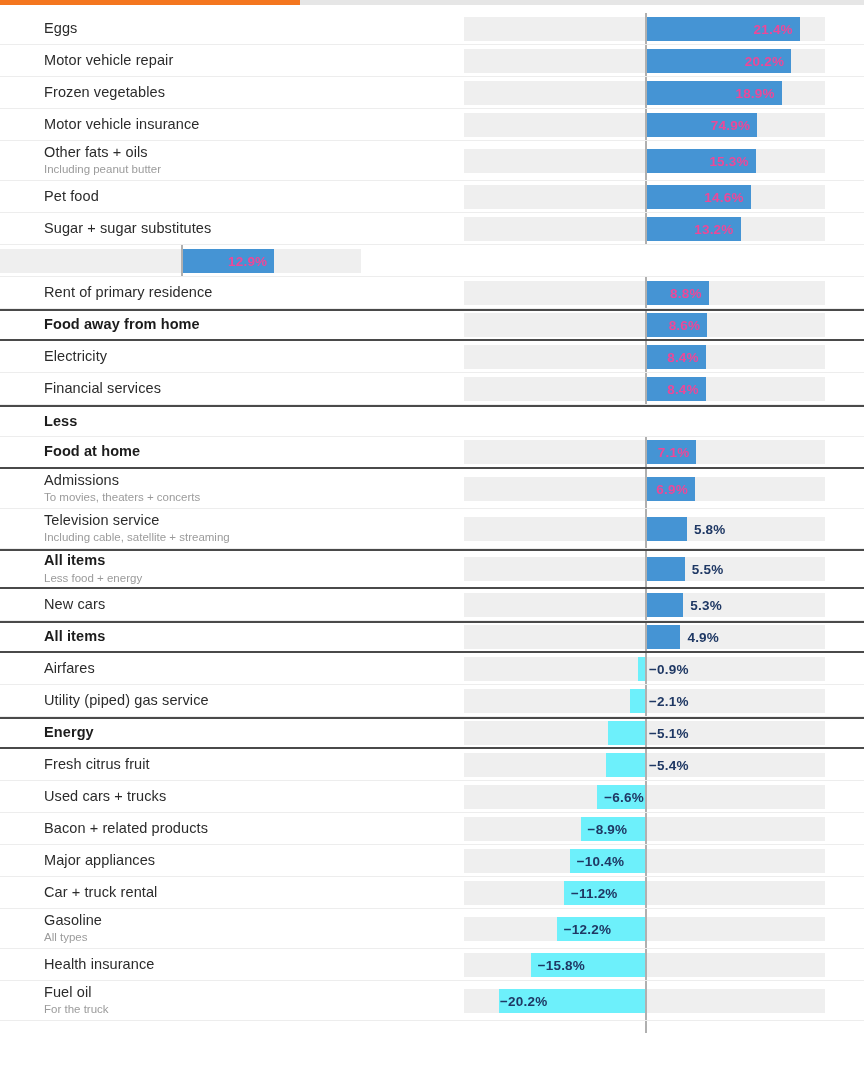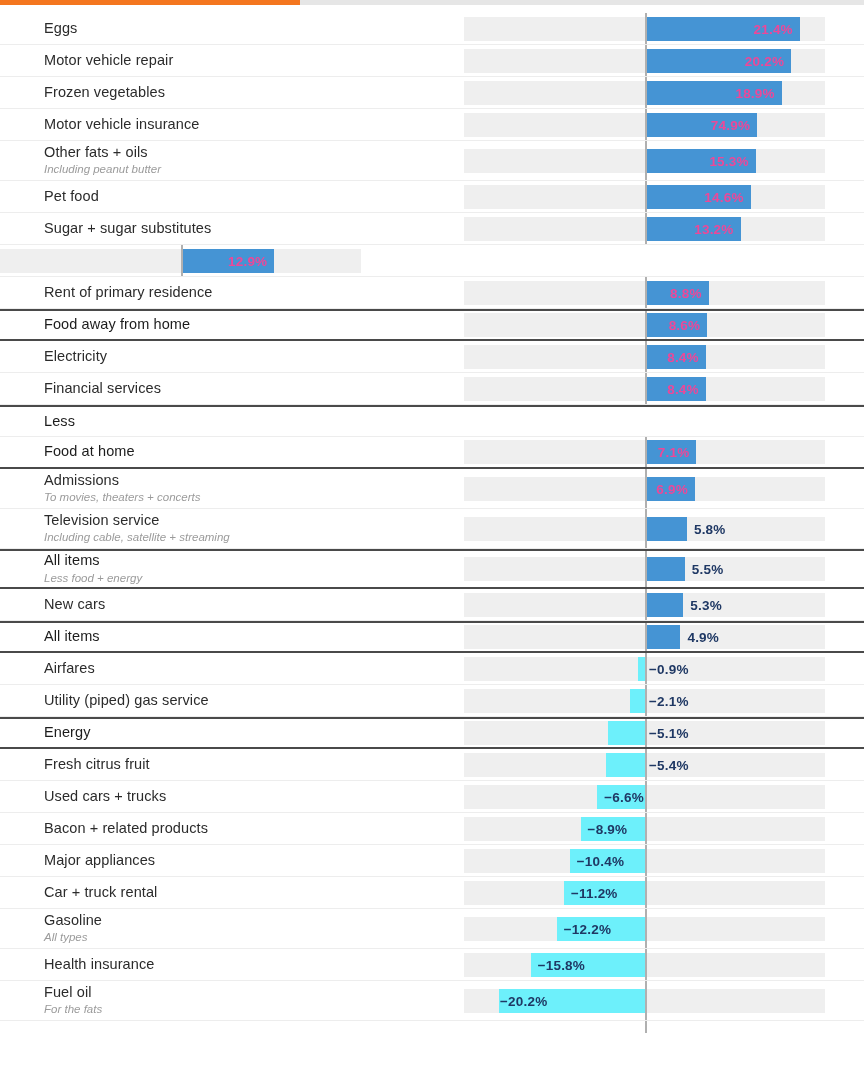--- a/index.html
+++ b/index.html
@@ -58,25 +58,24 @@
     padding-left: 44px;
     padding-right: 8px;
     flex: 0 0 464px;
   }
   .label-main {
     font-size: 14.5px;
     color: #2b2b2b;
     line-height: 1.2;
     letter-spacing: 0.1px;
   }
-  .label-main.bold { font-weight: normal; color: #1c1c1c; }
+  .label-main.bold { font-weight: bold; color: #1c1c1c; }
   .label-sub {
     font-size: 11.5px;
     color: #9b9b9b;
-    font-style: italic;
     line-height: 1.3;
     margin-top: 1px;
   }
 
   .plot-cell {
     position: relative;
     flex: 0 0 361px;
     width: 361px;
     height: 100%;
   }
@@ -453,21 +452,21 @@
         <div class="plot-cell">
           <div class="track" style="background: rgb(239, 239, 239);"></div>
           <div class="bar neg" style="background: rgb(109, 240, 251); width: 114.313px; left: 66.687px;"></div>
           <div class="vlabel inside-neg" style="left: 73.687px;">−15.8%</div>
           <div class="vline" style="background: rgb(176, 176, 176);"></div>
         </div>
       </div>
       <div class="row row-h2">
         <div class="label-cell">
           <div class="label-main">Fuel oil</div>
-          <div class="label-sub">For the fats</div>
+          <div class="label-sub">For the truck</div>
         </div>
         <div class="plot-cell">
           <div class="track" style="background: rgb(239, 239, 239);"></div>
           <div class="bar neg" style="background: rgb(109, 240, 251); width: 146.147px; left: 34.853px;"></div>
           <div class="vlabel inside-neg" style="left: 36px;">−20.2%</div>
           <div class="vline" style="background: rgb(176, 176, 176);"></div>
         </div>
       </div>
       <div class="tail">
         <div class="vline-tail" style="background: rgb(176, 176, 176);"></div>

